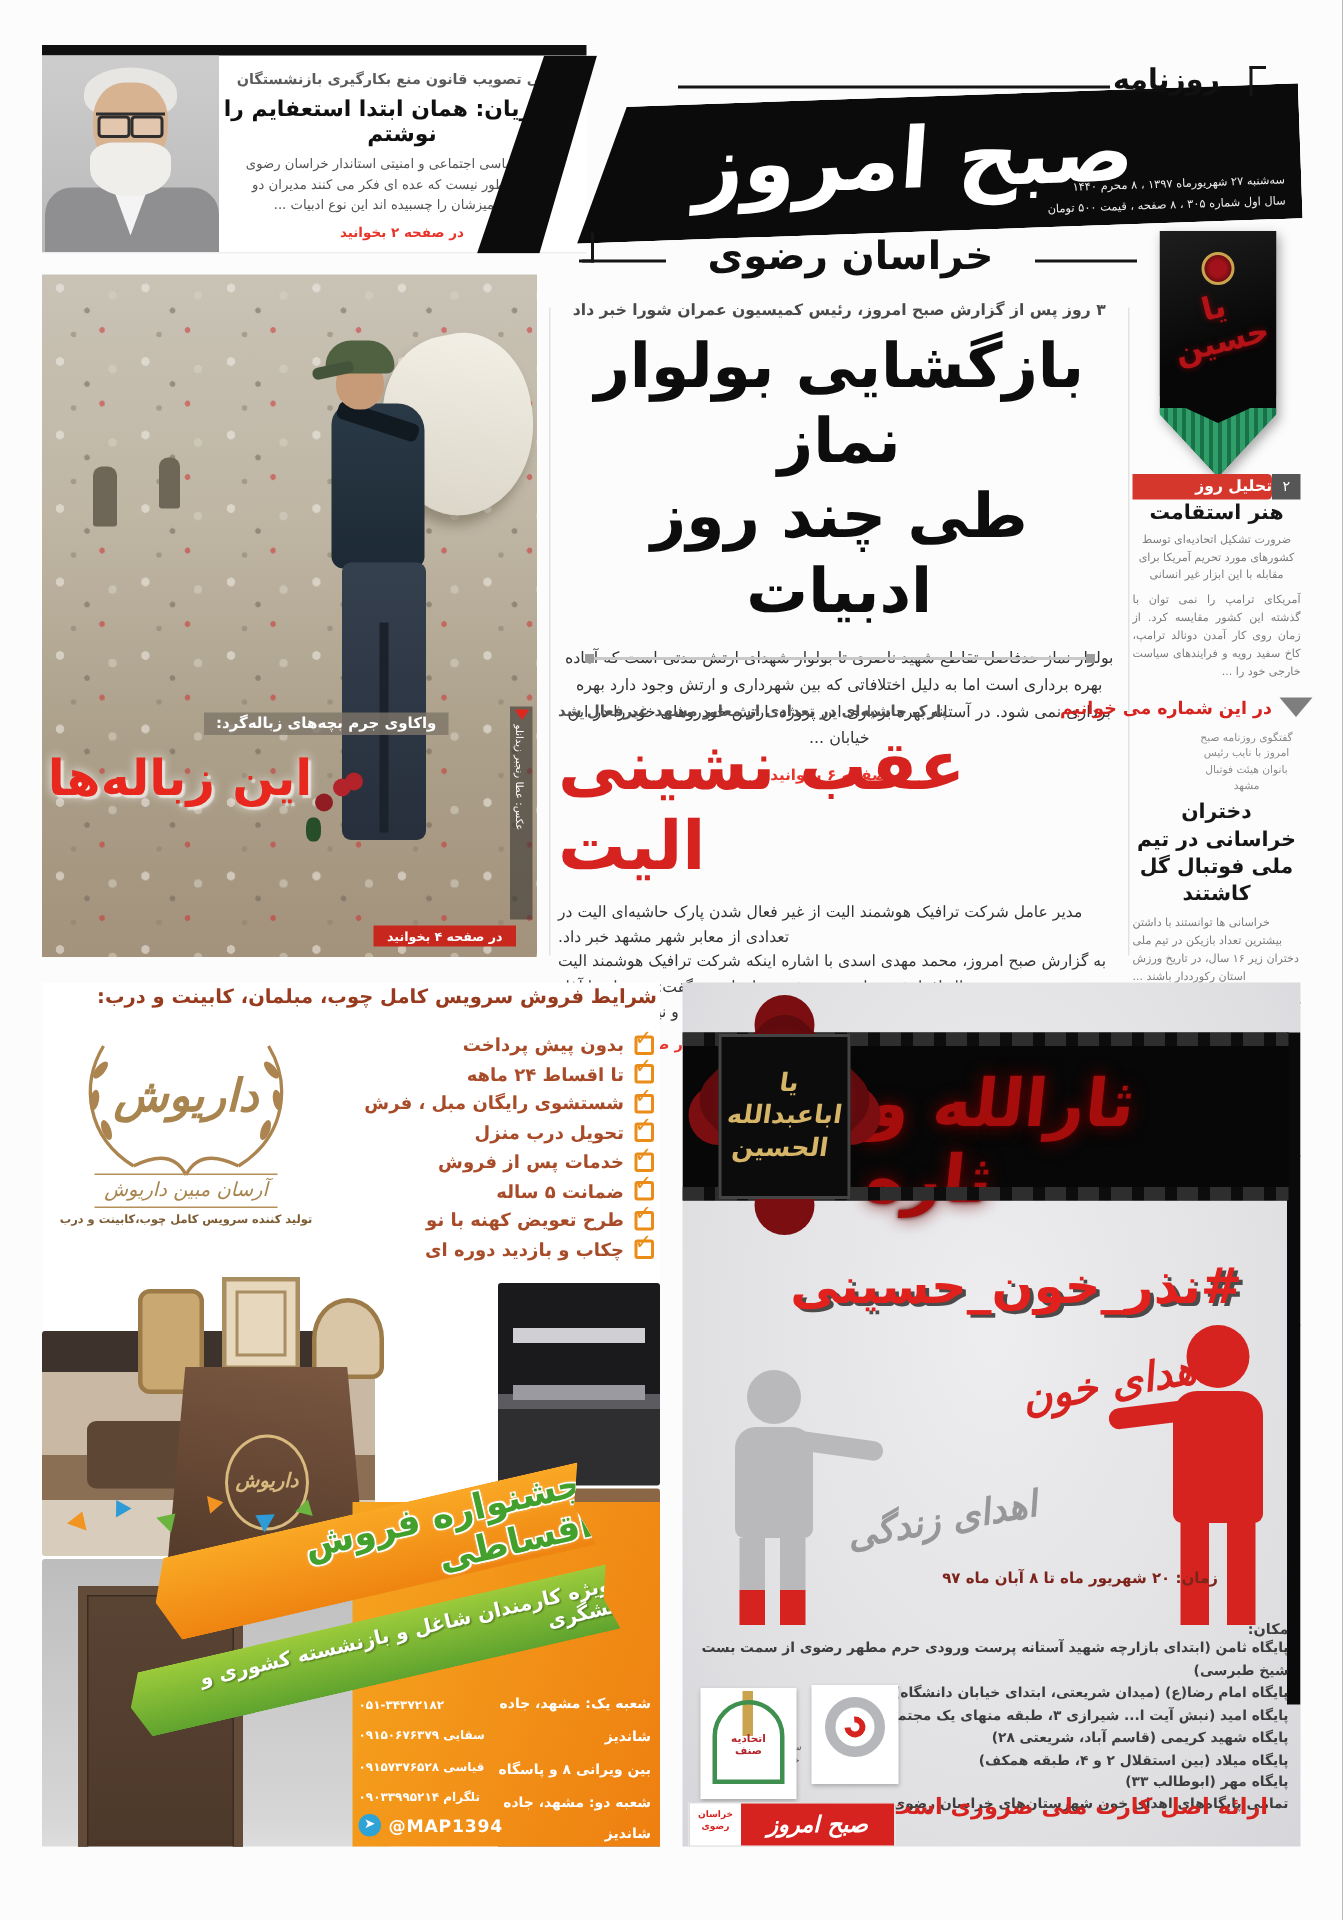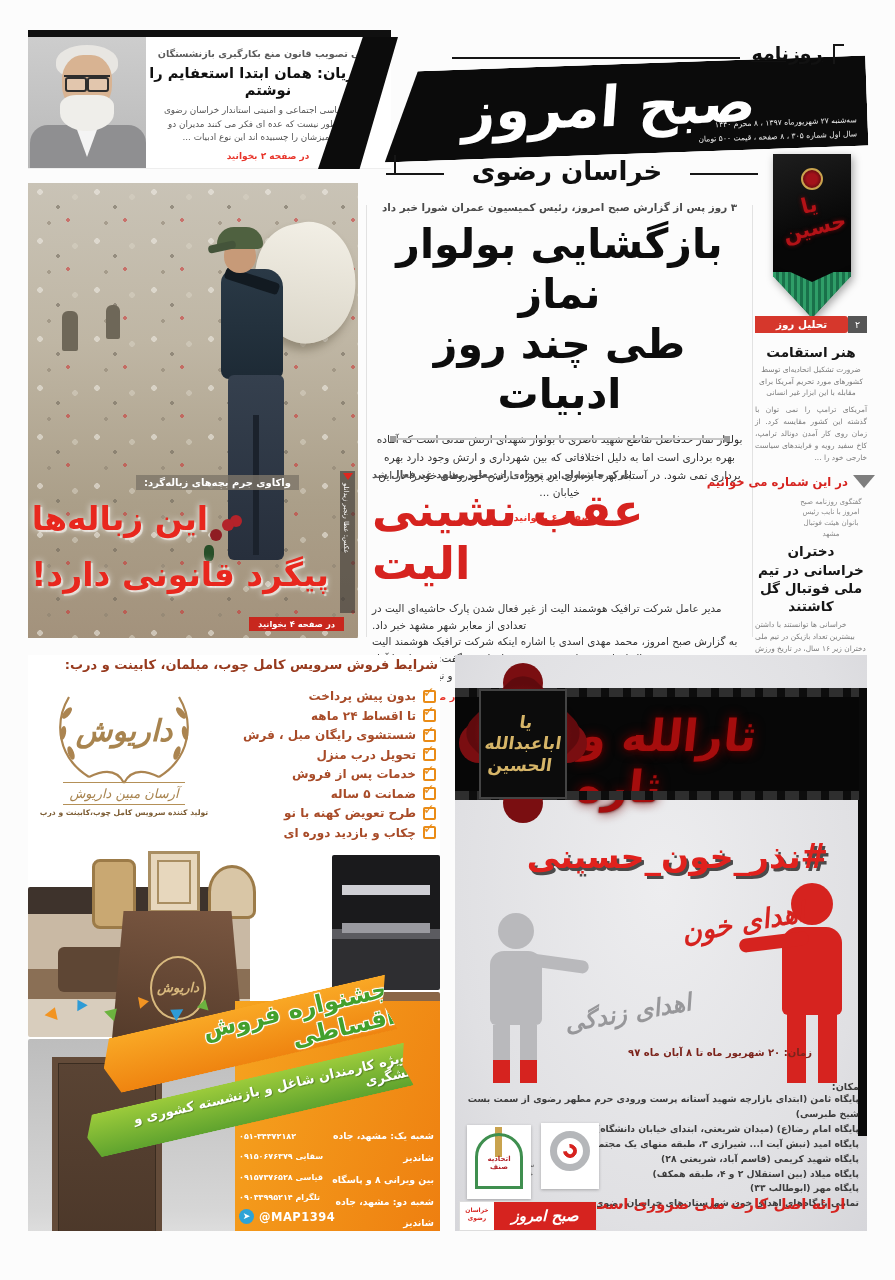--- a/index.html
+++ b/index.html
@@ -27,21 +27,21 @@
   #tb-body{font-size:8.8px;color:#555;line-height:1.55;margin-top:6px;padding:0 8px;}
   #tb-link{font-size:9px;margin-top:6px;}
   #wedge{left:318px;top:37px;width:80px;height:132px;background:#0c0c0c;clip-path:polygon(56% 0,100% 0,52% 100%,0 100%);}
 
   
   #mastband{left:383px;top:64px;width:484px;height:90px;background:#0b0b0b;transform:rotate(-2deg);
             clip-path:polygon(7.5% 0,100% 0,100% 100%,0 100%);}
   #masttitle{left:420px;top:62px;width:380px;height:92px;color:#fff;font-size:56px;font-weight:bold;
              transform:rotate(-2deg) skewX(-6deg);text-align:center;line-height:90px;letter-spacing:-2px;}
   #mastdates{left:642px;top:117px;width:215px;text-align:right;color:#eee;font-size:7.6px;line-height:1.9;transform:rotate(-2deg);}
-  #roozname{left:742px;top:42px;width:90px;font-size:19px;font-weight:bold;color:#111;text-align:center;text-decoration:underline;}
+  #roozname{left:742px;top:42px;width:90px;font-size:19px;font-weight:bold;color:#111;text-align:left;text-decoration:underline;}
   #rooz-line{left:452px;top:57px;width:288px;height:2px;background:#161616;}
   #rooz-brkt{left:833px;top:44px;width:11px;height:20px;border-top:2px solid #161616;border-left:2px solid #161616;}
   #region{left:447px;top:156px;width:240px;font-size:26px;font-weight:bold;color:#101010;text-align:center;}
   #region-line-r{left:690px;top:173px;width:68px;height:2px;background:#161616;}
   #region-line-l{left:388px;top:173px;width:56px;height:2px;background:#161616;}
   #region-brkt{left:386px;top:155px;width:10px;height:20px;border-bottom:2px solid #161616;border-right:2px solid #161616;}
 
   
   #pennant{left:773px;top:154px;width:78px;height:164px;filter:drop-shadow(2px 3px 4px rgba(0,0,0,.35));}
   #pennant .cloth{position:absolute;inset:0;background:linear-gradient(160deg,#1c1c1c,#060606 60%);
@@ -109,32 +109,32 @@
   #elite .kick{font-size:10px;font-weight:bold;color:#555;}
   #elite .hl{font-size:45px;font-weight:800;color:#d6231f;margin-top:4px;letter-spacing:-1px;}
   #elite .body{font-size:10.4px;color:#333;line-height:1.6;margin-top:10px;white-space:pre-line;font-weight:500;}
   #elite .lk{font-size:9.6px;margin-top:8px;}
 
   
   #sidebar{left:755px;top:316px;width:112px;}
   #sb-tab{display:flex;height:17px;}
   #sb-tab .num{width:19px;background:#565656;color:#fff;font-size:9.5px;text-align:center;line-height:17px;}
   #sb-tab .bar{flex:1;background:#d6372c;border-radius:0 3px 3px 0;color:#fff;font-size:10.4px;font-weight:bold;
-               text-align:center;line-height:17px;}
+               text-align:right;line-height:17px;}
   .sb-title{font-size:13.6px;font-weight:800;color:#161616;text-align:center;line-height:1.35;}
   .sb-deck{font-size:7.4px;color:#7c7c7c;text-align:center;line-height:1.55;}
   .sb-body{font-size:7.4px;color:#7c7c7c;text-align:justify;line-height:1.62;}
   #sb-toc{display:flex;align-items:center;gap:5px;margin:11px -8px 0 0;}
   #sb-toc .chev{width:0;height:0;border-left:11px solid transparent;border-right:11px solid transparent;border-top:13px solid #7e7e7e;}
   #sb-toc .lbl{color:#d6231f;font-size:11.6px;font-weight:800;white-space:nowrap;}
   .sb-kick{font-size:7.1px;color:#8a8a8a;text-align:center;line-height:1.5;margin-left:40px;}
   .sb-sep{position:relative;height:12px;margin-top:6px;}
   .sb-sep .ln{position:absolute;left:0;right:0;top:5px;height:1px;background:#3a3a3a;}
   .sb-sep .pg{position:absolute;left:0;top:0;width:16px;height:12px;background:#4f4f4f;color:#fff;font-size:8px;text-align:center;line-height:12px;}
-  .mt3{margin-top:3px;} .mt5{margin-top:5px;} .mt8{margin-top:8px;} .mt10{margin-top:10px;}
+  .mt3{margin-top:3px;} .mt5{margin-top:5px;} .mt8{margin-top:8px;} .mt10{}
 
   
   #fad{left:28px;top:655px;width:412px;height:576px;background:#fff;overflow:hidden;}
   #fad-title{position:absolute;right:2px;top:2px;width:100%;text-align:right;font-size:13px;font-weight:800;color:#973a1e;}
   #fad-logo{position:absolute;left:6px;top:32px;width:180px;height:182px;text-align:center;color:#a8844f;}
   #fad-logo svg{display:block;margin:0 auto;}
   #fad-brand{font-size:30px;font-weight:800;font-style:italic;margin-top:-72px;}
   #fad-sub{display:inline-block;font-size:13px;font-style:italic;border-top:1px solid #b49058;border-bottom:1px solid #b49058;
            padding:3px 6px;margin-top:34px;}
   #fad-cap{font-size:7.6px;font-weight:bold;color:#7c5c33;margin-top:3px;}
@@ -299,21 +299,20 @@
     <div id="boy-cap"></div>
     <div id="boy-brim"></div>
     <div id="flowers">
         <i></i>
         <i></i>
         <i></i>
         <i></i>
       </div>
     <div id="ph-label">واکاوی جرم بچه‌های زباله‌گرد:</div>
     <div id="ph-l1" class="ph-big">این زباله‌ها</div>
-    <div id="ph-l2" class="ph-big">پیگرد قانونی دارد!</div>
     <div id="ph-badge">در صفحه ۴ بخوانید</div>
     <div id="ph-credit">
       <span class="tri"></span>
       <span class="txt">عکس: عطا رنجبر زیدانلو</span>
     </div>
   </div>
 
   <div id="lead" class="abs">
     <div class="kick">۳ روز پس از گزارش صبح امروز، رئیس کمیسیون عمران شورا خبر داد</div>
     <div class="hl">

